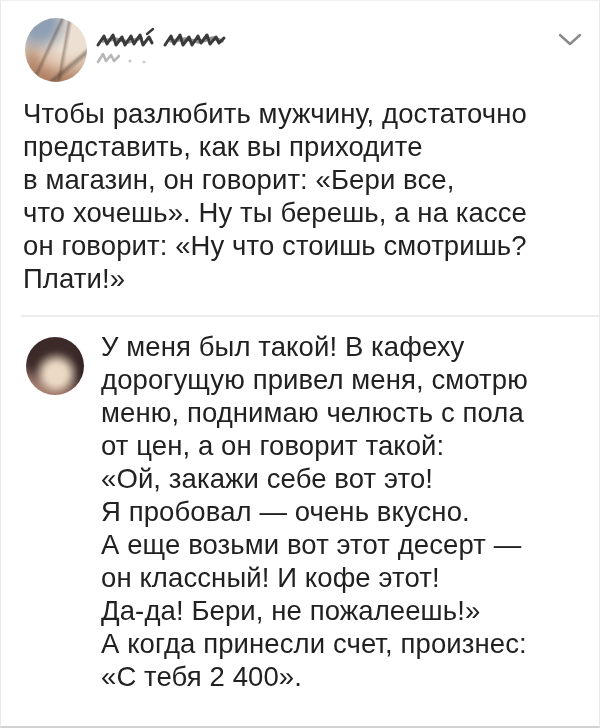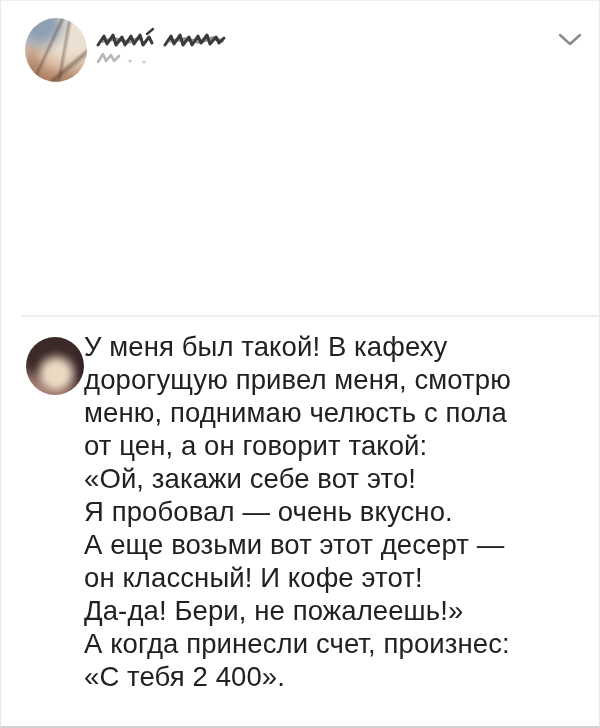--- a/index.html
+++ b/index.html
@@ -78,21 +78,21 @@
     white-space: pre;
   }
   .divider {
     position: absolute;
     left: 20px; top: 314px;
     width: 578px; height: 2px;
     background: #ededed;
   }
   .reply-text {
     position: absolute;
-    left: 83px; top: 329px;
+    left: 100px; top: 329px;
     width: 495px;
     margin: 0;
     font-size: 27.5px;
     line-height: 33px;
     letter-spacing: 0.1px;
     color: #212121;
     white-space: pre;
   }
 </style>
 </head>
@@ -120,20 +120,26 @@
       <path d="M2 12 L7 4 L10 11 L15 5 L18 11 L23 6" stroke-width="2.6"></path>
       <circle cx="34" cy="11" r="1.6" fill="#c6c6c6" stroke="none"></circle>
       <circle cx="48" cy="12" r="1.6" fill="#cecece" stroke="none"></circle>
     </g>
   </svg>
 
   <svg class="chevron-icon" width="28" height="18" viewBox="0 0 28 18">
     <polyline points="4,4 14,13 24,4" fill="none" stroke="#8a8a8a" stroke-width="2.4" stroke-linecap="round" stroke-linejoin="round"></polyline>
   </svg>
 
+  <p class="post-text">Чтобы разлюбить мужчину, достаточно
+представить, как вы приходите
+в магазин, он говорит: «Бери все,
+что хочешь». Ну ты берешь, а на кассе
+он говорит: «Ну что стоишь смотришь?
+Плати!»</p>
 
   <div class="divider"></div>
 
   <div class="avatar avatar-reply">
     <div class="avatar-inner"></div>
   </div>
 
   <p class="reply-text">У меня был такой! В кафеху
 дорогущую привел меня, смотрю
 меню, поднимаю челюсть с пола

